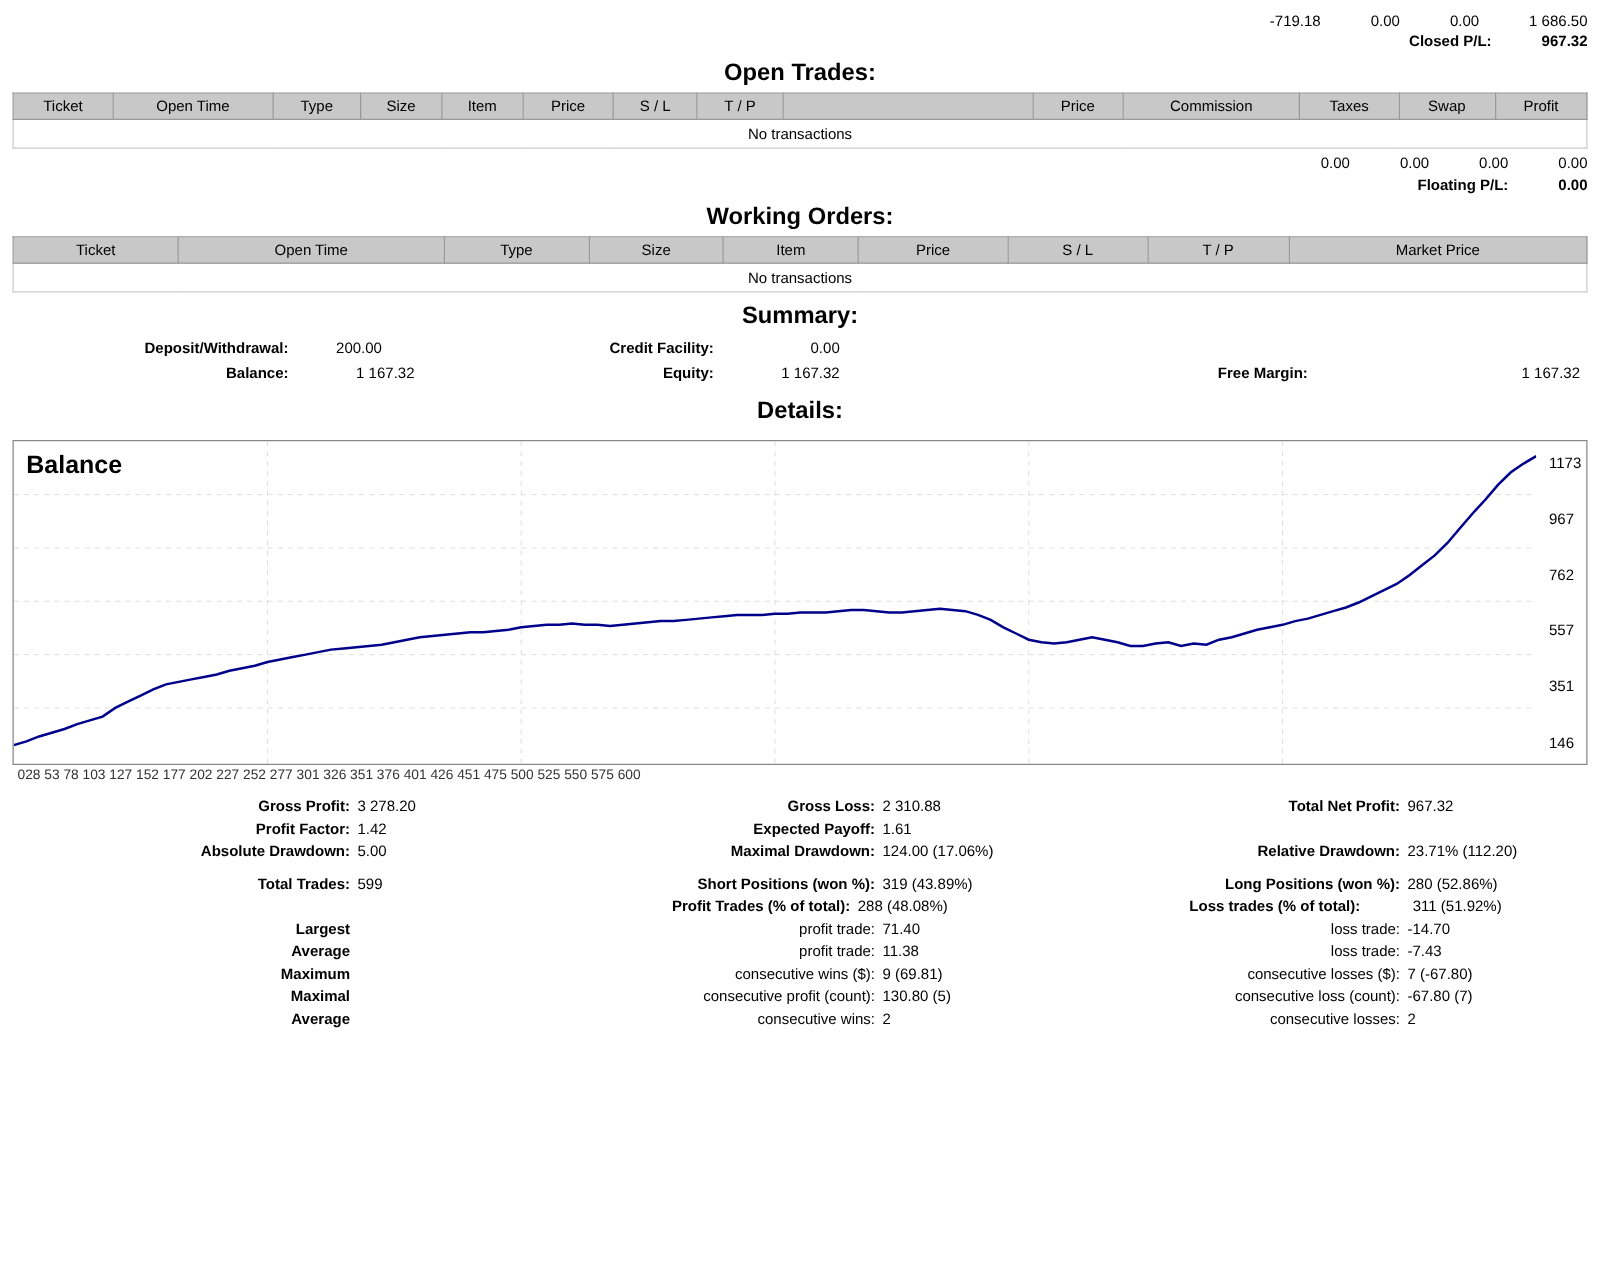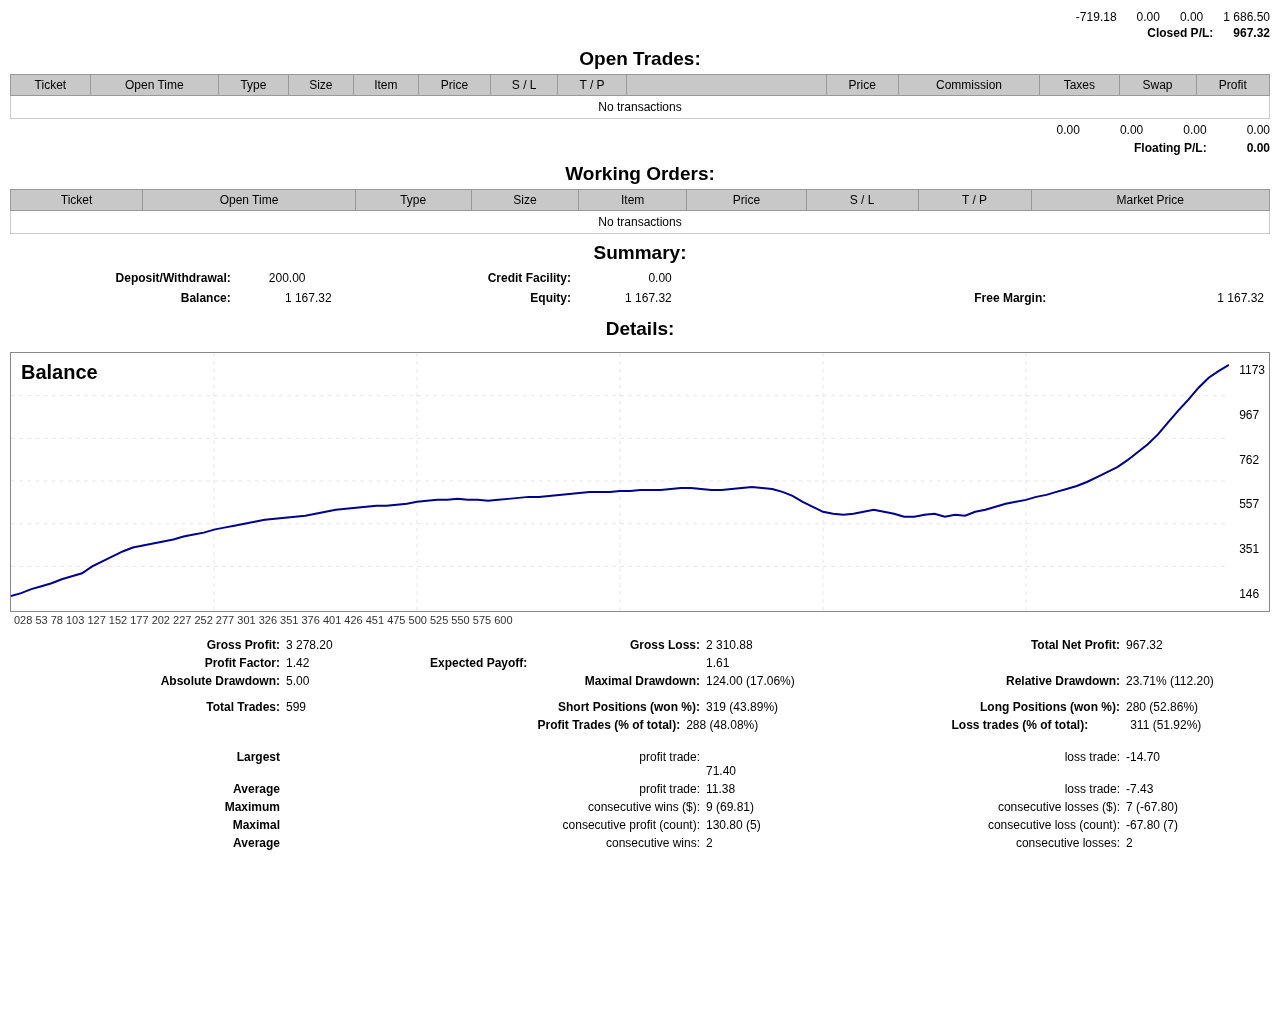--- a/index.html
+++ b/index.html
@@ -11,21 +11,21 @@
       padding: 10px;
     }
     .top-summary {
       text-align: right;
       margin-bottom: 6px;
       font-size: 12px;
     }
     .top-summary .row {
       display: flex;
       justify-content: flex-end;
-      gap: 20px;
+      gap: 40px;
       margin-bottom: 2px;
     }
     .top-summary .label-bold {
       font-weight: bold;
     }
     .section-title {
       font-weight: bold;
       font-size: 19px;
       margin: 8px 0 4px 0;
       text-align: center;
@@ -278,21 +278,21 @@
       <div class="stats-cell value" style="flex:0.8;">3 278.20</div>
       <div class="stats-cell" style="flex:1.5; text-align:right; font-weight:bold;">Gross Loss:</div>
       <div class="stats-cell value" style="flex:0.8;">2 310.88</div>
       <div class="stats-cell" style="flex:1.5; text-align:right; font-weight:bold;">Total Net Profit:</div>
       <div class="stats-cell value" style="flex:0.8;">967.32</div>
     </div>
 
     <div class="stats-row">
       <div class="stats-cell" style="flex:1.5; text-align:right; font-weight:bold;">Profit Factor:</div>
       <div class="stats-cell value" style="flex:0.8;">1.42</div>
-      <div class="stats-cell" style="flex:1.5; text-align:left; font-weight:bold;">Expected Payoff:</div>
+      <div class="stats-cell" style="flex:1.5; text-align:right; font-weight:bold;">Expected Payoff:</div>
       <div class="stats-cell value" style="flex:0.8;">1.61</div>
       <div class="stats-cell" style="flex:1.5;"></div>
       <div class="stats-cell value" style="flex:0.8;"></div>
     </div>
 
     <div class="stats-row">
       <div class="stats-cell" style="flex:1.5; text-align:right; font-weight:bold;">Absolute Drawdown:</div>
       <div class="stats-cell value" style="flex:0.8;">5.00</div>
       <div class="stats-cell" style="flex:1.5; text-align:right; font-weight:bold;">Maximal Drawdown:</div>
       <div class="stats-cell value" style="flex:0.8;">124.00 (17.06%)</div>
@@ -317,21 +317,21 @@
       <div class="stats-cell" style="flex:1.5; text-align:right; font-weight:bold;">Profit Trades (% of total):</div>
       <div class="stats-cell value" style="flex:0.8;">288 (48.08%)</div>
       <div class="stats-cell" style="flex:1.5; text-align:right; font-weight:bold;">Loss trades (% of total):</div>
       <div class="stats-cell value" style="flex:0.8;margin-left:36px;">311 (51.92%)</div>
     </div>
 
     <div class="stats-row">
       <div class="stats-cell" style="flex:1.5; text-align:right; font-weight:bold;">Largest</div>
       <div class="stats-cell value" style="flex:0.8;"></div>
       <div class="stats-cell" style="flex:1.5; text-align:right;">profit trade:</div>
-      <div class="stats-cell value" style="flex:0.8;margin-top:28px;">71.40</div>
+      <div class="stats-cell value" style="flex:0.8;">71.40</div>
       <div class="stats-cell" style="flex:1.5; text-align:right;">loss trade:</div>
       <div class="stats-cell value" style="flex:0.8;">-14.70</div>
     </div>
 
     <div class="stats-row">
       <div class="stats-cell" style="flex:1.5; text-align:right; font-weight:bold;">Average</div>
       <div class="stats-cell value" style="flex:0.8;"></div>
       <div class="stats-cell" style="flex:1.5; text-align:right;">profit trade:</div>
       <div class="stats-cell value" style="flex:0.8;">11.38</div>
       <div class="stats-cell" style="flex:1.5; text-align:right;">loss trade:</div>

